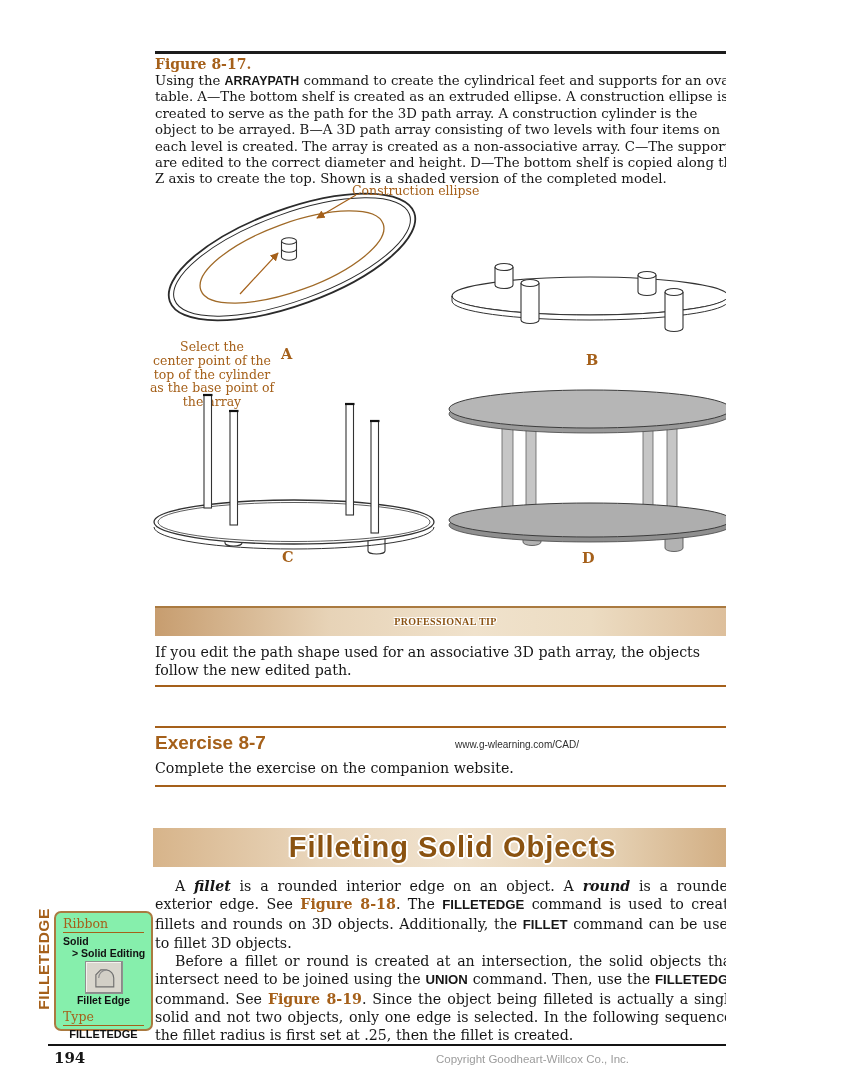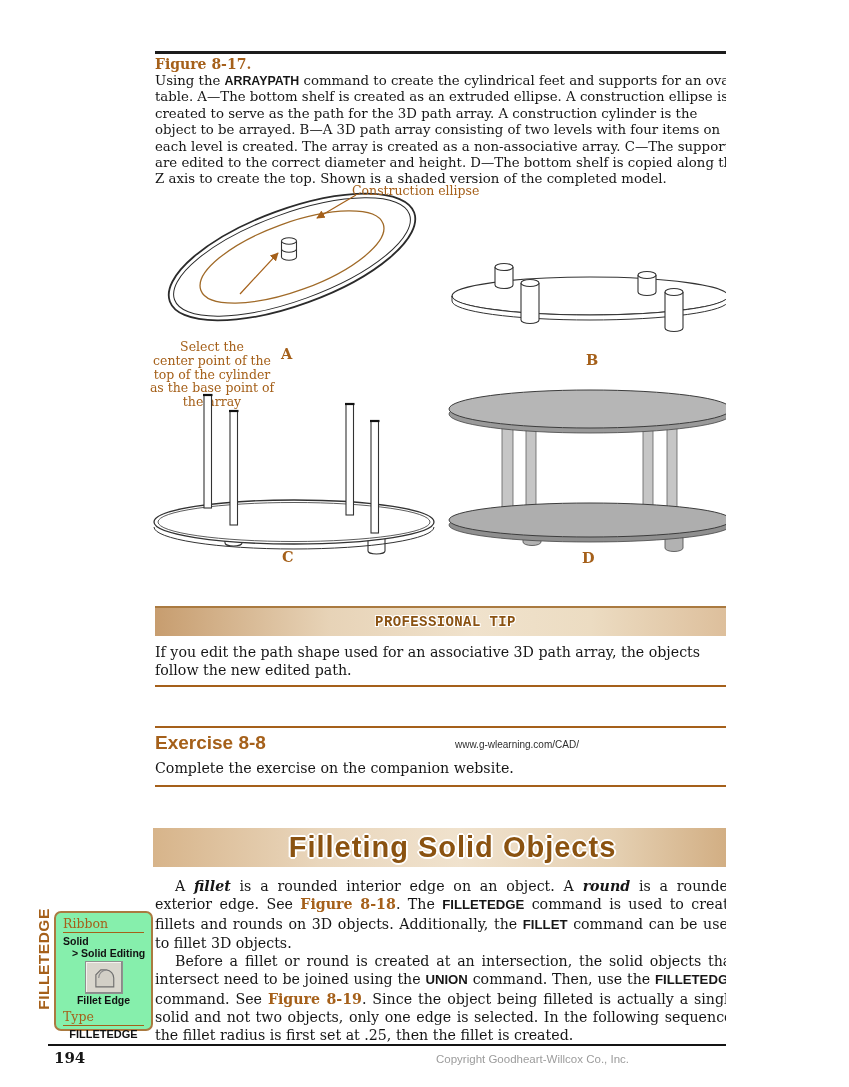--- a/index.html
+++ b/index.html
@@ -22,22 +22,22 @@
   .diag svg{position:absolute;left:0;top:0;}
   .ann{position:absolute;color:#a5601a;font-size:12.5px;line-height:13.8px;text-align:right;}
   .ann.center{text-align:center;white-space:pre-line;margin-top:44px;}
   .diag-label{position:absolute;color:#a5601a;font-weight:bold;font-size:14.5px;}
 
   
   .tip-banner{position:absolute;left:155px;top:606px;width:581px;height:28px;
       border-top:2px solid #aa7a40;
       background:linear-gradient(90deg,#c79d6f 0%,#e7d3b7 30%,#f0e2cc 55%,#ecdcc2 75%,#dcbd99 100%);
       text-align:center;}
-  .tip-title{display:inline-block;line-height:28px;font-family:Liberation Mono, monospace;
-      font-weight:bold;font-size:14px;letter-spacing:.4px;color:#8a5212;
+  .tip-title{display:inline-block;line-height:28px;font-family:Liberation Serif, serif;
+      font-weight:bold;font-size:10px;letter-spacing:.4px;color:#8a5212;
       text-shadow:-1px -1px 0 #fff,1px -1px 0 #fff,-1px 1px 0 #fff,1px 1px 0 #fff;}
   .tip-body{position:absolute;left:155px;top:643px;width:583px;font-size:14.2px;line-height:18.4px;}
 
   
   .ex-title{position:absolute;left:155px;top:732px;font-family:"Liberation Sans",sans-serif;
       font-weight:bold;font-size:19px;color:#a5601a;}
   .ex-url{position:absolute;left:455px;top:739px;width:281px;text-align:left;
       font-family:"Liberation Sans",sans-serif;font-size:10px;color:#2e2e2e;}
   .ex-body{position:absolute;left:155px;top:760px;font-size:14.2px;}
 
@@ -184,21 +184,21 @@
     <div class="diag-label" style="left:142px;top:169px;">D</div>
   </div>
 
   <div class="tip-banner">
     <span class="tip-title">PROFESSIONAL TIP</span>
   </div>
   <div class="tip-body">If you edit the path shape used for an associative 3D path array, the objects follow the new edited path.</div>
   <div class="rule-brown" style="left:155px;top:685px;width:581px;"></div>
 
   <div class="rule-brown" style="left:155px;top:726px;width:581px;"></div>
-  <div class="ex-title">Exercise 8-8</div>
+  <div class="ex-title">Exercise 8-7</div>
   <div class="ex-url">www.g-wlearning.com/CAD/</div>
   <div class="ex-body">Complete the exercise on the companion website.</div>
   <div class="rule-brown" style="left:155px;top:785px;width:581px;"></div>
 
   <div class="sec-banner">
     <span class="sec-title">Filleting Solid Objects</span>
   </div>
 
   <div class="bodytext">
     <p><span>A </span><span class="seg-em">fillet</span><span> is a rounded interior edge on an object. A </span><span class="seg-em">round</span><span> is a rounded exterior edge. See </span><span class="seg-figref">Figure 8-18</span><span>. The </span><span class="seg-cmd">FILLETEDGE</span><span> command is used to create fillets and rounds on 3D objects. Additionally, the </span><span class="seg-cmd">FILLET</span><span> command can be used to fillet 3D objects.</span></p>

